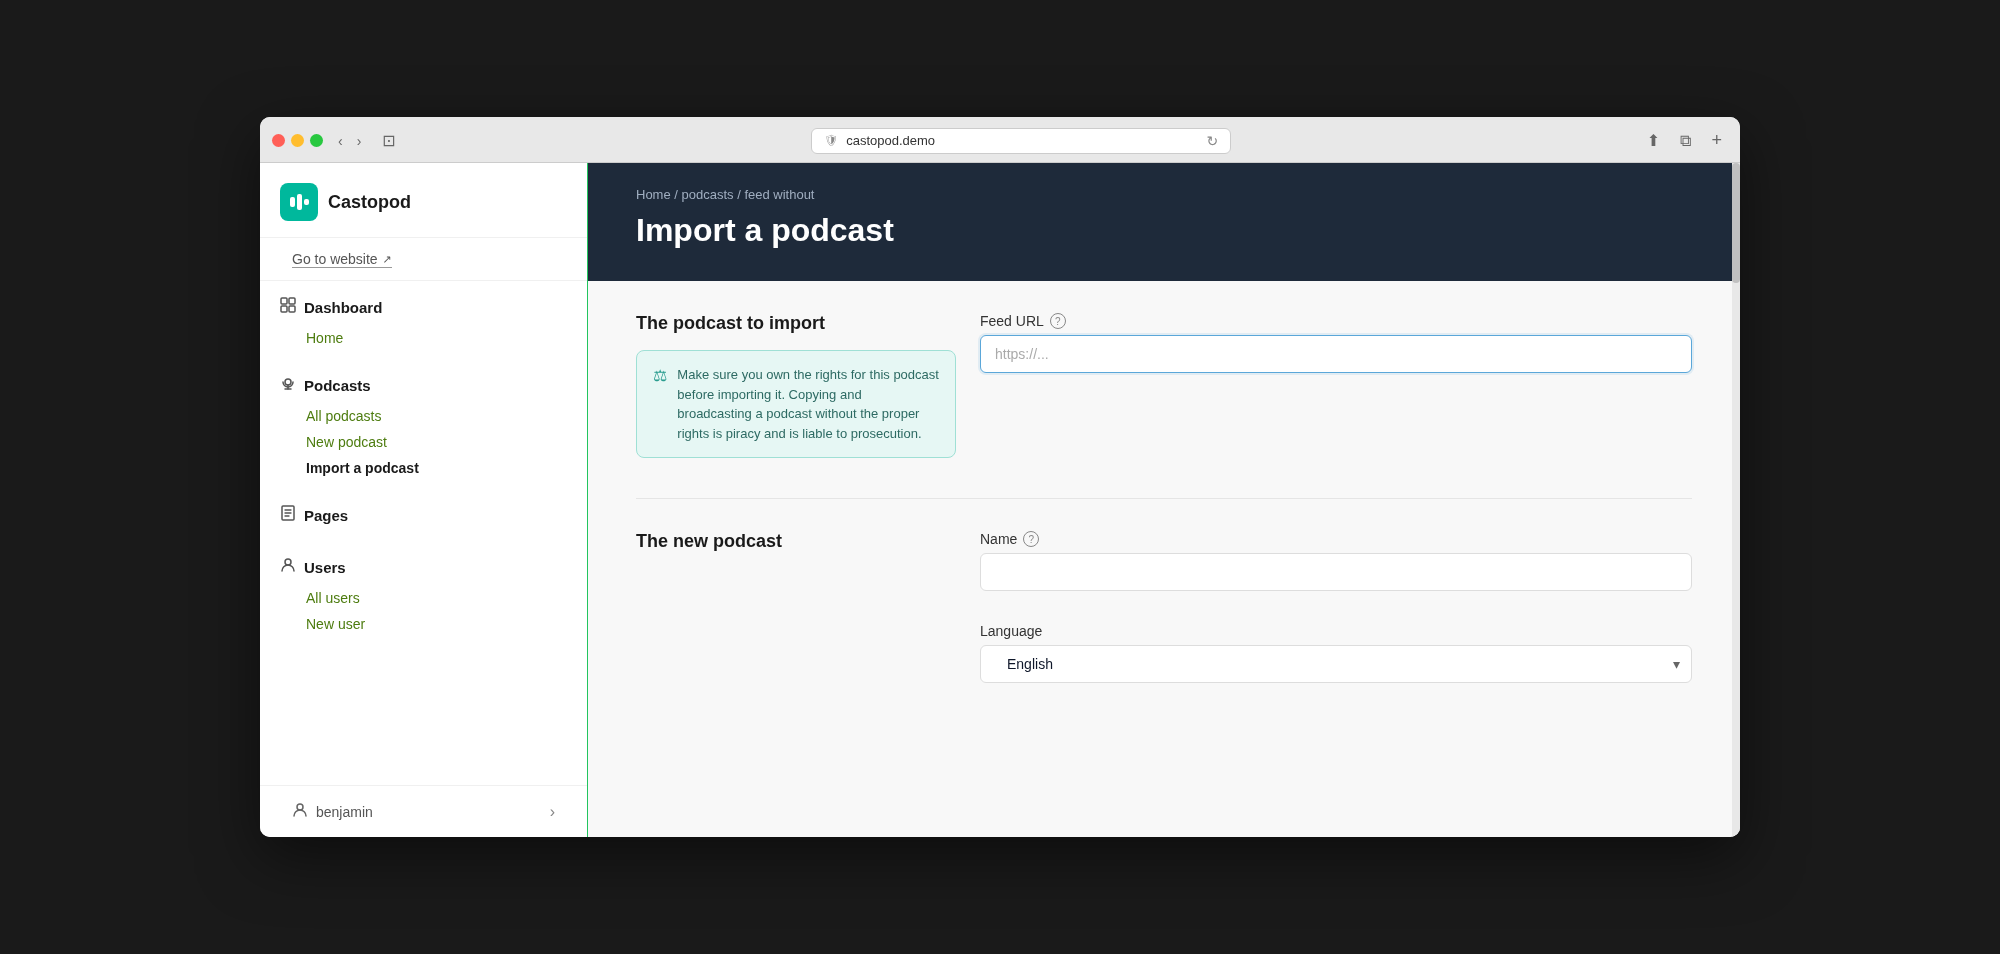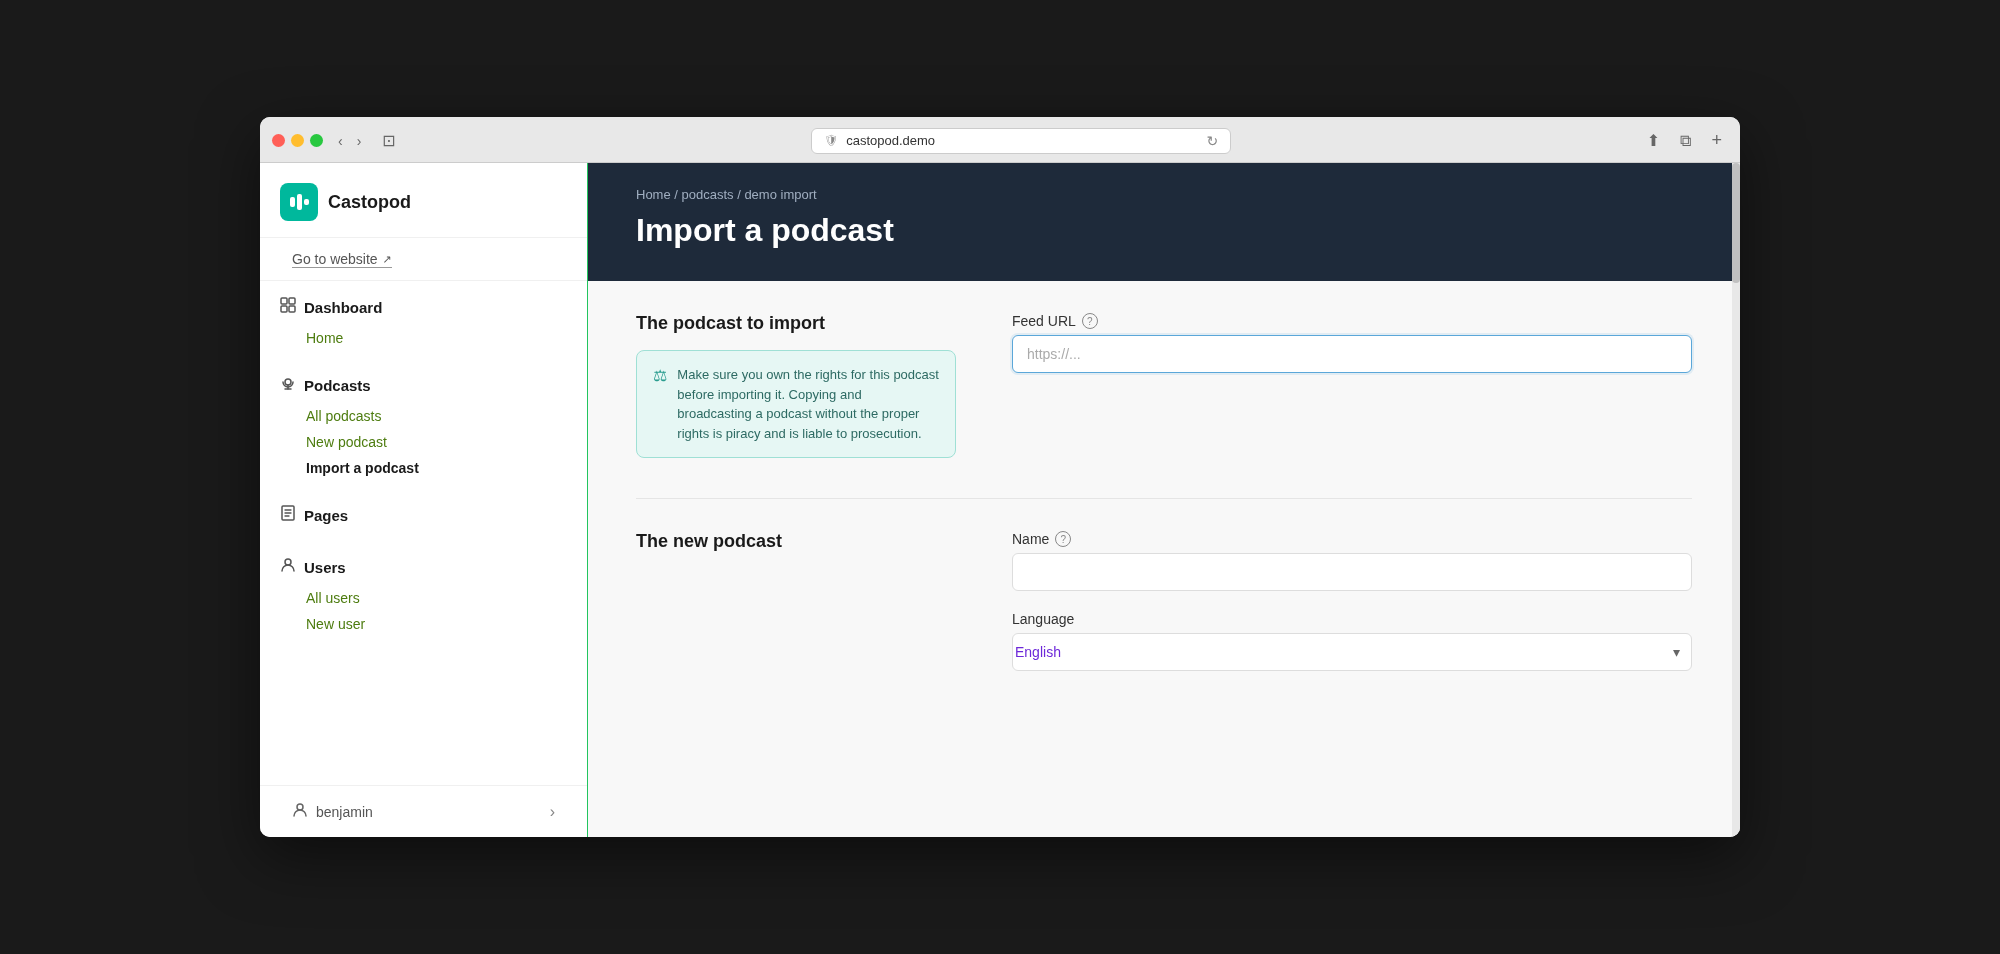--- a/index.html
+++ b/index.html
@@ -273,21 +273,21 @@
     }
 
     
     .form-content {
       padding: 32px 48px;
       flex: 1;
     }
 
     .form-section {
       display: flex;
-      gap: 56px;
+      gap: 24px;
       margin-bottom: 40px;
     }
 
     .form-section-label {
       width: 320px;
       flex-shrink: 0;
     }
 
     .form-section-title {
       font-size: 18px;
@@ -317,21 +317,21 @@
       font-size: 13px;
       color: #2d6a63;
       line-height: 1.5;
     }
 
     .form-fields {
       flex: 1;
     }
 
     .field-group {
-      margin-bottom: 20px;
+      margin-bottom: 32px;
     }
 
     .field-label {
       font-size: 14px;
       font-weight: 500;
       color: #333;
       margin-bottom: 6px;
       display: flex;
       align-items: center;
       gap: 6px;
@@ -376,25 +376,25 @@
       border: 1.5px solid #ddd;
       border-radius: 6px;
       font-size: 14px;
       color: #333;
       background: white;
       outline: none;
     }
 
     .field-select {
       width: 100%;
-      padding: 10px 2px;
+      padding: 10px 26px;
       border: 1.5px solid #ddd;
       border-radius: 6px;
       font-size: 14px;
-      color: #6d28d9;
+      color: #0f172a;
       background: white;
       outline: none;
       appearance: none;
       cursor: pointer;
     }
 
     .select-wrapper {
       position: relative;
     }
 
@@ -542,21 +542,21 @@
       </div>
     </div>
 
     <div class="main-content">
 
       <div class="scrollbar-track">
         <div class="scrollbar-thumb"></div>
       </div>
 
       <div class="page-header">
-        <div class="breadcrumb">Home / podcasts / demo import</div>
+        <div class="breadcrumb">Home / podcasts / feed without</div>
         <h1 class="page-title">Import a podcast</h1>
       </div>
 
       <div class="form-content">
 
         <div class="form-section">
           <div class="form-section-label">
             <div class="form-section-title">The podcast to import</div>
             <div class="info-box">
               <span class="info-box-icon">⚖</span>

